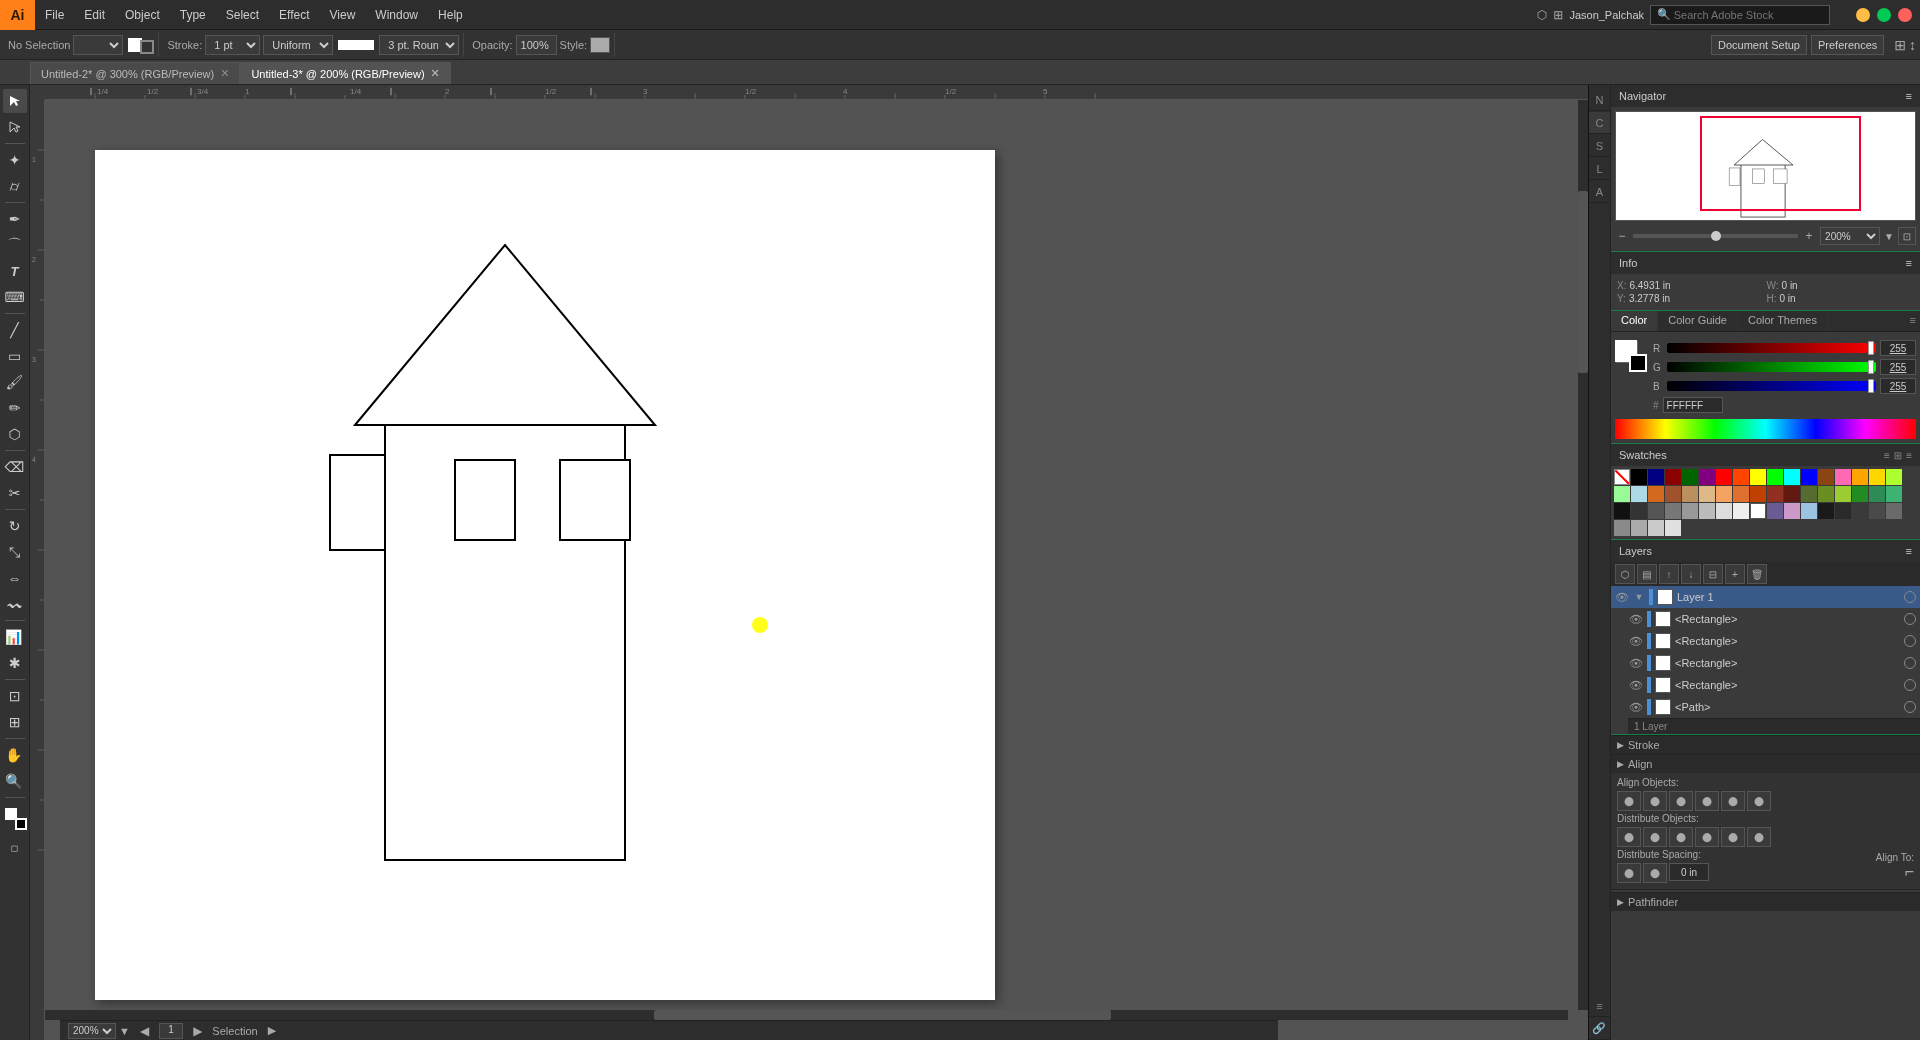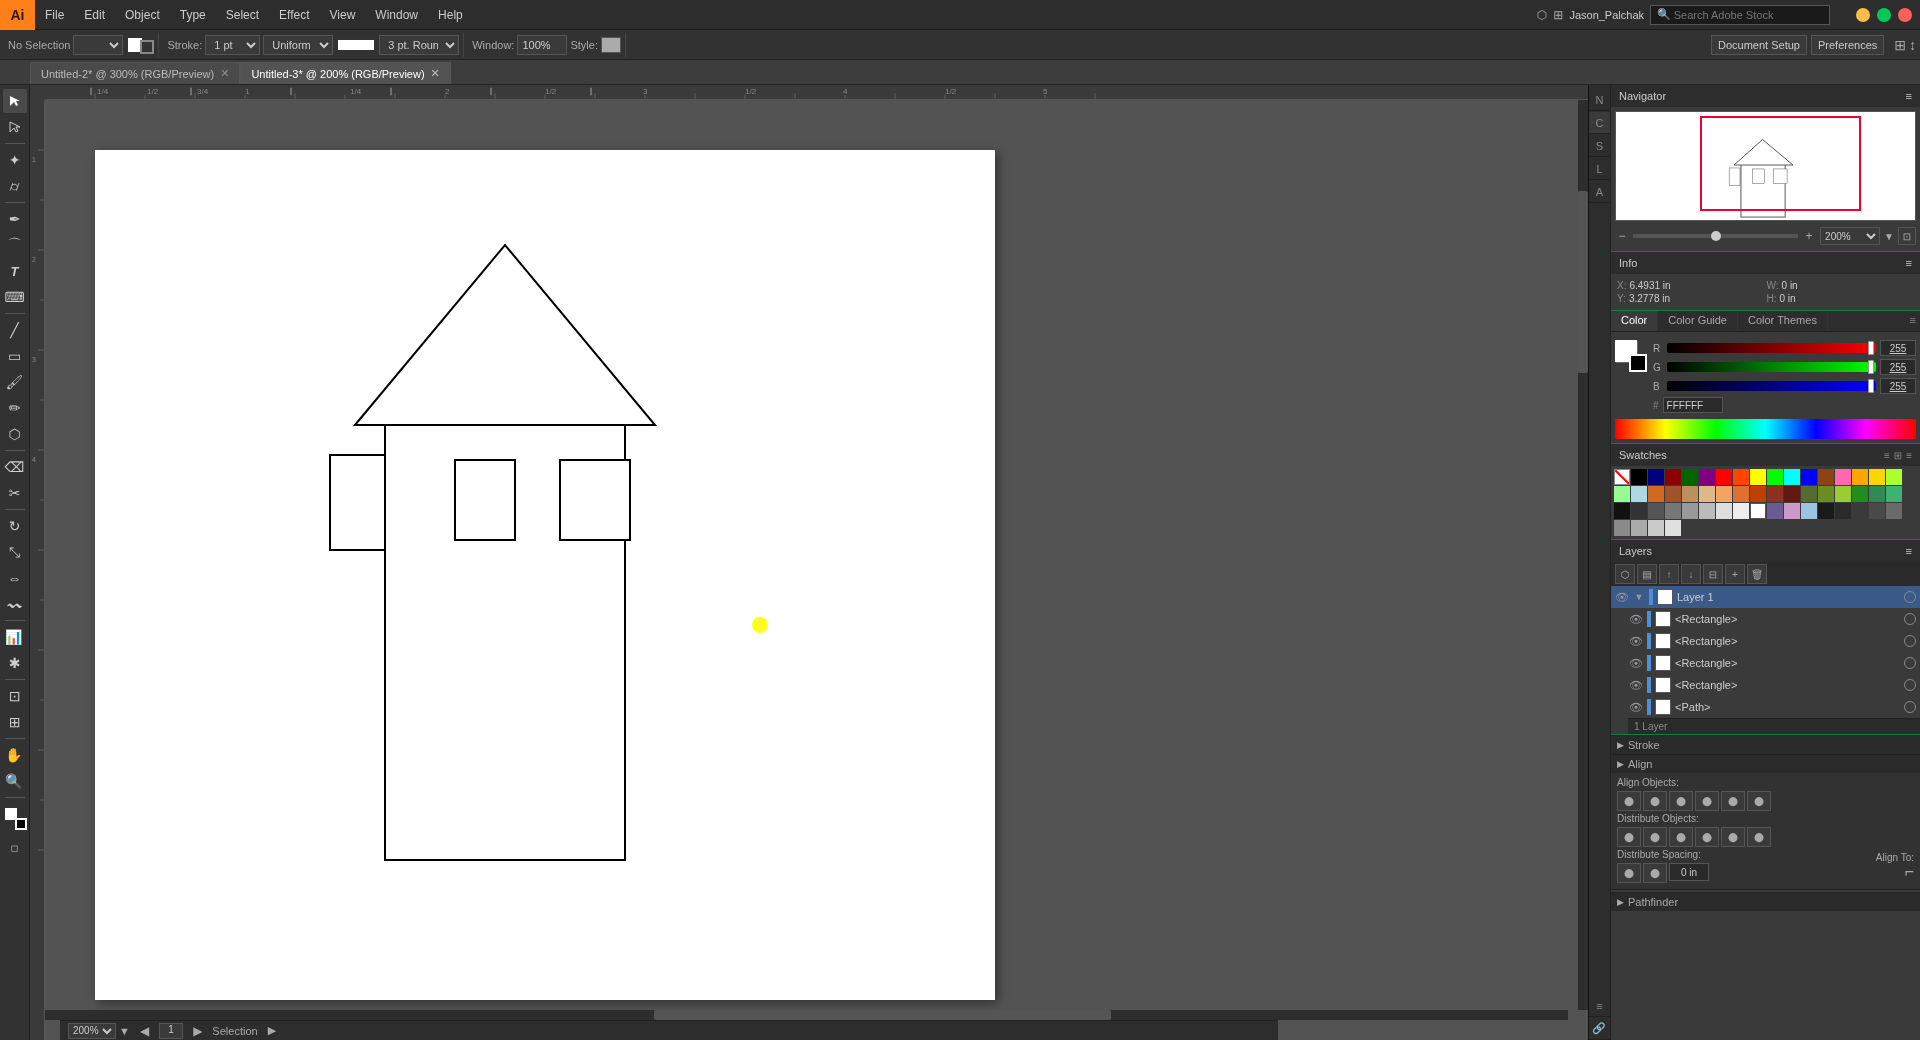--- a/index.html
+++ b/index.html
@@ -216,22 +216,22 @@
     </select>
     <select class="toolbar-select" style="width:70px;">
       <option>Uniform</option>
     </select>
     <div style="width:40px; height:14px; border:2px solid #333; background:white;"></div>
     <select class="toolbar-select" style="width:80px;">
       <option>3 pt. Round</option>
     </select>
   </div>
   <div class="toolbar-section">
-    <span class="toolbar-label">Window:</span>
-    <input type="text" class="toolbar-select" style="width: 50px;" value="100%">
+    <span class="toolbar-label">Opacity:</span>
+    <input type="text" class="toolbar-select" style="width: 41px;" value="100%">
     <span class="toolbar-label">Style:</span>
     <div style="width:20px; height:16px; background:#aaa; border:1px solid #555;"></div>
   </div>
   <div style="flex:1;"></div>
   <button class="toolbar-btn">Document Setup</button>
   <button class="toolbar-btn">Preferences</button>
   <div style="display:flex; align-items:center; gap:3px; padding-left:6px;">
     <div style="color:#aaa; font-size:14px; cursor:pointer;">⊞</div>
     <div style="color:#aaa; font-size:14px; cursor:pointer;">↕</div>
   </div>

